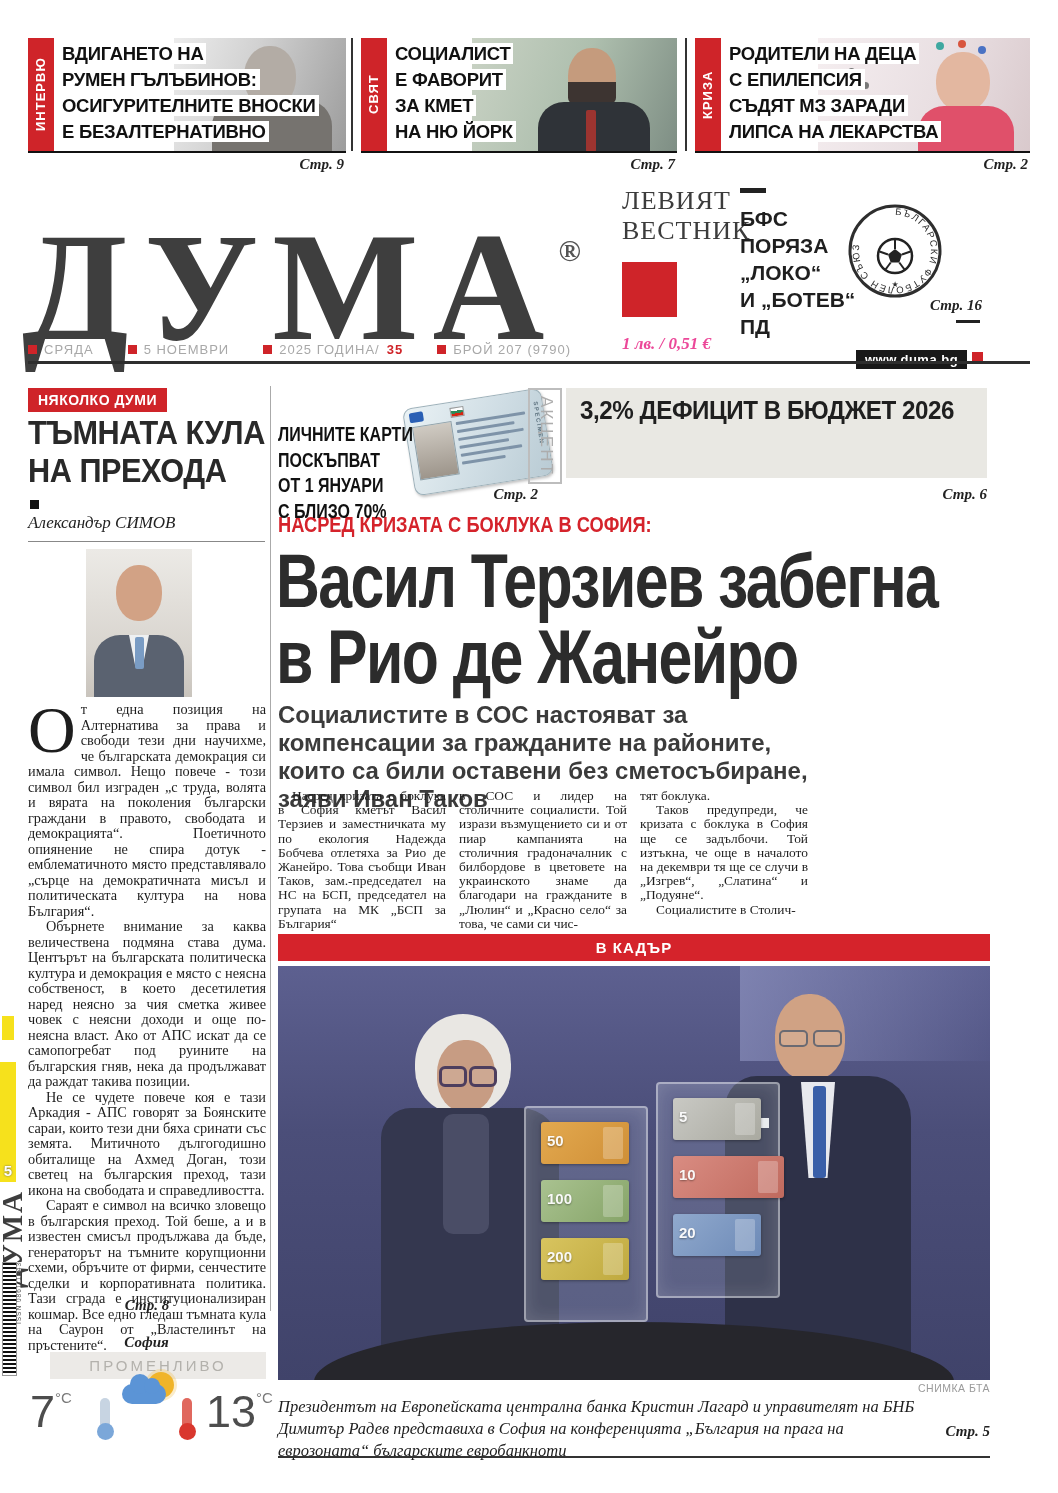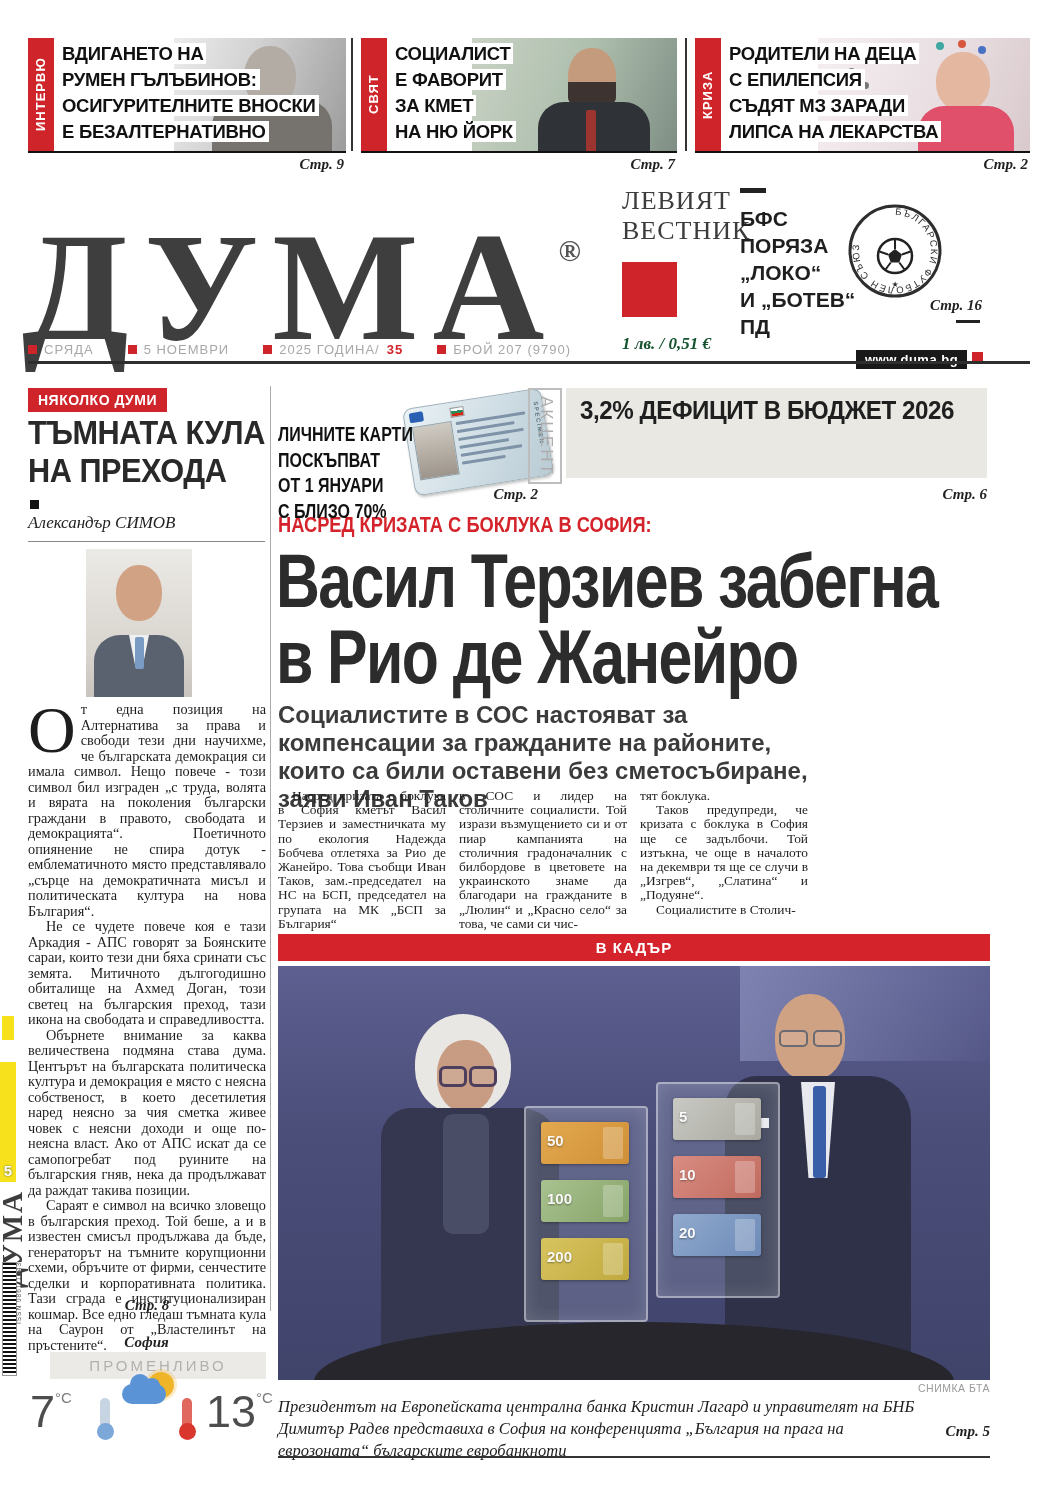--- a/index.html
+++ b/index.html
@@ -44,21 +44,21 @@
   .tagline{left:622px;top:186px;font-family:"Liberation Serif",serif;font-size:26px;
         line-height:30px;color:#3c3c3c;letter-spacing:1px;}
   .red-square{left:622px;top:262px;width:55px;height:55px;background:#cf2429;}
   .bfs{left:740px;top:188px;width:130px;}
   .bfs-dash{width:26px;height:5px;background:#222;margin-bottom:12px;}
   .bfs div.l{font-weight:bold;font-size:21px;line-height:27px;color:#1f1f1f;}
   .emblem{left:848px;top:204px;}
   .bfs-page{left:930px;top:297px;}
   .bfs-underline{left:956px;top:320px;width:24px;height:3px;background:#222;}
   .price{left:622px;top:334px;font-family:"Liberation Serif",serif;font-style:italic;
-        font-weight:bold;font-size:17px;color:#14532d;}
+        font-weight:bold;font-size:17px;color:#ec4899;}
   .site-bar{left:856px;top:350px;background:#191919;color:#fff;font-weight:bold;
         font-size:13px;padding:2px 9px;letter-spacing:0.5px;}
   .site-sq{left:972px;top:352px;width:11px;height:11px;background:#cf2429;}
   .dateline{left:28px;top:342px;display:flex;gap:34px;align-items:center;
         font-size:13px;color:#a8a8a8;letter-spacing:1px;}
   .dl-item{display:flex;align-items:center;gap:7px;white-space:nowrap;}
   .dl-sq{width:9px;height:9px;background:#cf2429;display:inline-block;}
   .dl-red{color:#cf2429;font-weight:bold;}
   .main-rule{left:28px;top:361px;width:1002px;height:3px;background:#2e2e2e;}
 
@@ -181,21 +181,21 @@
   .note{position:absolute;left:15px;width:88px;height:42px;border-radius:3px;
         box-shadow:0 1px 3px rgba(0,0,0,0.35);}
   .note b{position:absolute;left:6px;top:10px;font-size:15px;color:rgba(255,255,255,0.95);
         text-shadow:0 1px 2px rgba(0,0,0,0.4);}
   .note:after{content:"";position:absolute;right:6px;top:5px;width:20px;height:32px;
         background:rgba(255,255,255,0.25);border-radius:2px;}
   .n50{background:linear-gradient(135deg,#e3a94f,#cf8f37);}
   .n100{background:linear-gradient(135deg,#a9c290,#86a468);}
   .n200{background:linear-gradient(135deg,#d8c45f,#bfa93f);}
   .n5{background:linear-gradient(135deg,#c9c9c4,#a9a9a0);}
-  .n10{background:linear-gradient(135deg,#d98c82,#c06a5e);}
+  .n10{background:linear-gradient(135deg,#d98c82,#c06a5e);padding-left:23px;}
   .n20{background:linear-gradient(135deg,#90a9cd,#6d8ab7);}
   .table{position:absolute;left:36px;top:356px;width:640px;height:60px;background:#26262c;
         border-radius:320px 320px 0 0 / 60px 60px 0 0;}
   .credit{left:278px;top:1382px;width:712px;text-align:right;font-size:10.5px;color:#9a9a9a;letter-spacing:0.5px;}
   .caption{left:278px;top:1396px;width:712px;font-family:"Liberation Serif",serif;font-style:italic;
         font-size:16.5px;line-height:22px;color:#1d1d1d;}
   .caption-text{width:648px;}
   .cap-page{position:absolute;right:0;top:24px;}
   .bottom-rule{left:278px;top:1456px;width:712px;height:2px;background:#333;}
 
@@ -345,22 +345,22 @@
   <div class="abs op-author">Александър СИМОВ</div>
   <div class="abs op-rule"></div>
   <div class="abs op-photo">
     <div class="ph-head" style="left:30px;top:16px;width:46px;height:56px;background:#d2a285;"></div>
     <div class="ph-suit" style="left:8px;top:86px;width:90px;height:62px;background:#5a6270;"></div>
     <div style="position:absolute;left:43px;top:86px;width:20px;height:30px;background:#eef0f2;clip-path:polygon(0 0,100% 0,70% 100%,30% 100%);"></div>
     <div style="position:absolute;left:49px;top:88px;width:9px;height:32px;background:#7a9cc4;border-radius:2px;"></div>
   </div>
   <div class="abs op-body">
     <p class="first"><span class="dropcap">О</span><span>т една позиция на Алтернатива за права и свободи тези дни научихме, че българската демокрация си имала символ. Нещо повече - този символ бил изграден „с труда, волята и вярата на поколения български граждани в правото, свободата и демокрацията“. Поетичното опиянение не спира дотук - емблематичното място представлявало „сърце на демократичната мисъл и политическата култура на нова България“.</span></p>
+    <p>Обърнете внимание за каква величествена подмяна става дума. Центърът на българската политическа култура и демокрация е място с неясна собственост, в което десетилетия наред неясно за чия сметка живее човек с неясни доходи и още по-неясна власт. Ако от АПС искат да се самопогребат под руините на българския гняв, нека да продължават да раждат такива позиции.</p>
     <p>Не се чудете повече коя е тази Аркадия - АПС говорят за Боянските сараи, които тези дни бяха сринати със земята. Митичното дългогодишно обиталище на Ахмед Доган, този светец на българския преход, тази икона на свободата и справедливостта.</p>
-    <p>Обърнете внимание за каква величествена подмяна става дума. Центърът на българската политическа култура и демокрация е място с неясна собственост, в което десетилетия наред неясно за чия сметка живее човек с неясни доходи и още по-неясна власт. Ако от АПС искат да се самопогребат под руините на българския гняв, нека да продължават да раждат такива позиции.</p>
     <p>Сараят е символ на всичко зловещо в българския преход. Той беше, а и в известен смисъл продължава да бъде, генераторът на тъмните корупционни схеми, обръчите от фирми, сенчестите сделки и корпоративната политика. Тази сграда е институционализиран кошмар. Все едно гледаш тъмната кула на Саурон от „Властелинът на пръстените“.</p>
   </div>
   <div class="abs op-page pageref">Стр. 8</div>
 
   <div class="abs w-city">София</div>
   <div class="abs w-cond">ПРОМЕНЛИВО</div>
   <div class="abs w-low w-temp"><span>7</span><sup>°C</sup></div>
   <div class="abs thermo th-cold">
       <span class="bulb"></span>
     </div>

